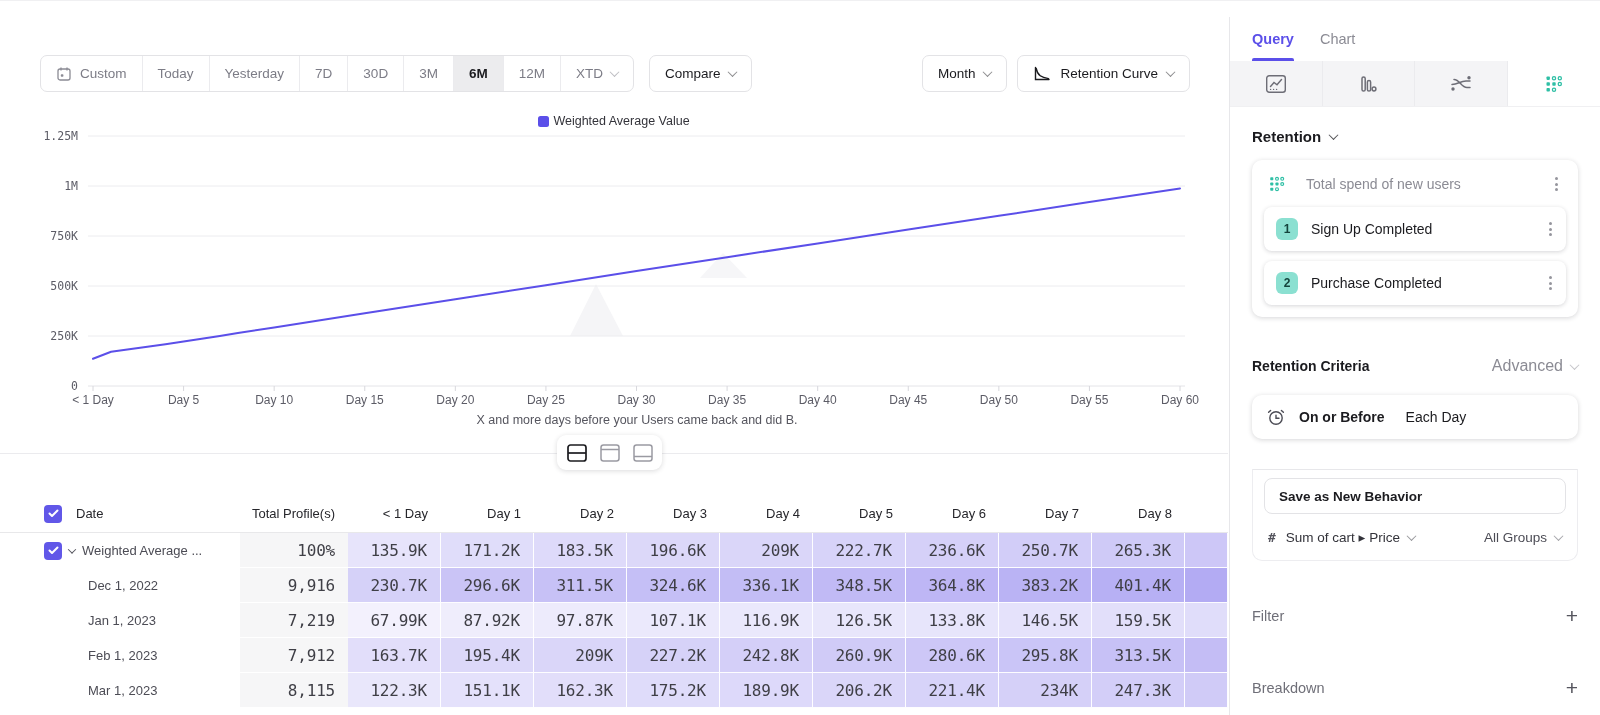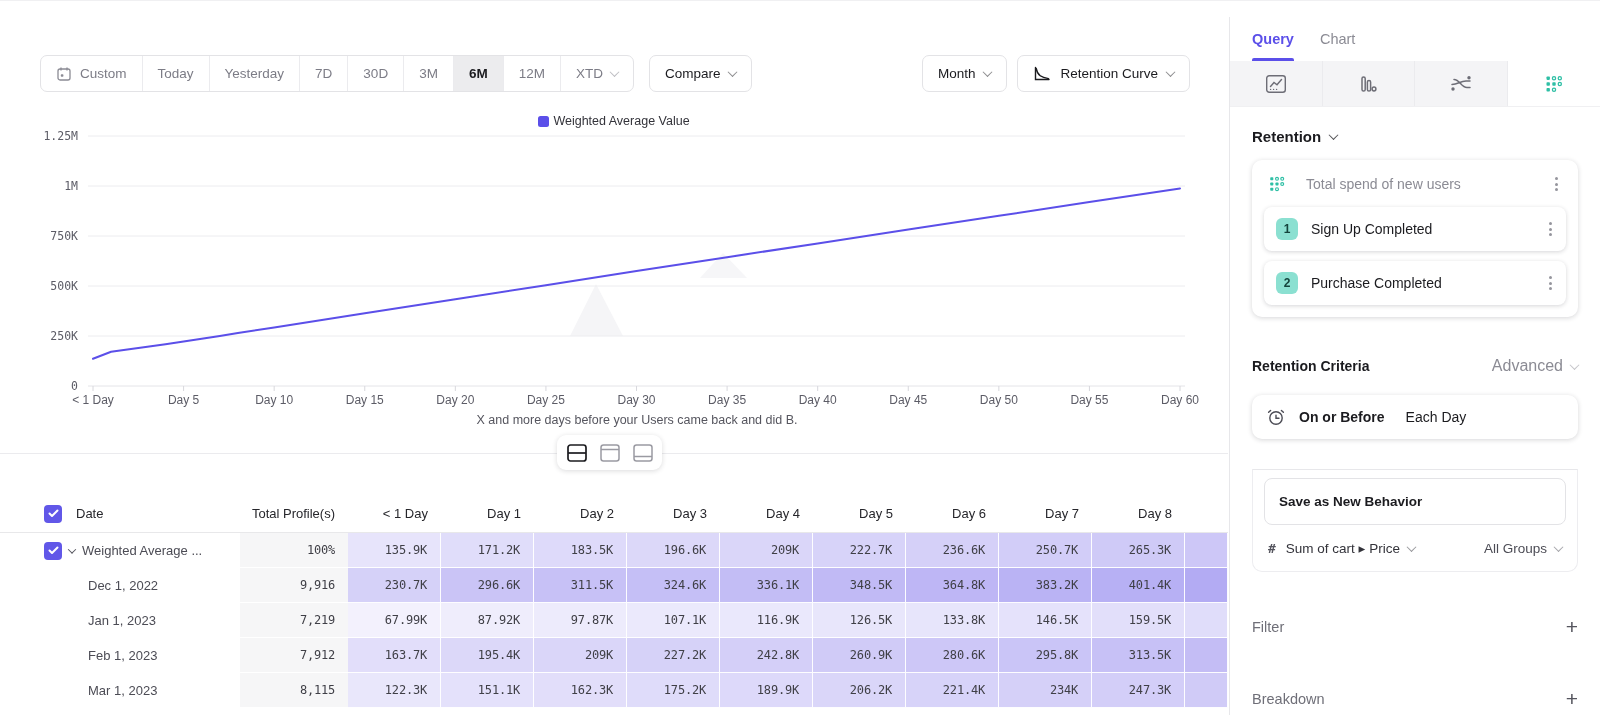--- a/index.html
+++ b/index.html
@@ -33,21 +33,21 @@
   .layout-toggle { position:absolute; top:434px; left:557px; display:flex; background:#fff; border-radius:9px; box-shadow:0 1px 5px rgba(30,30,40,.16); padding:4px; gap:2px; }
   .layout-toggle button { width:31px; height:27px; display:flex; align-items:center; justify-content:center; color:#9a9aa2; border-radius:6px; }
   .layout-toggle button.active { color:#1b1b1f; }
 
   
   .table { position:absolute; top:494px; left:0; width:1228px; font-size:13px; }
   .t-row { display:grid; grid-template-columns:240px 108px repeat(9,93px) 43px; align-items:stretch; }
   .t-head { height:38px; border-bottom:1px solid #e8e8ea; }
   .t-head .cell { display:flex; align-items:center; color:#26262b; }
   .cell { display:flex; align-items:center; }
-  .cell.num { justify-content:flex-end; padding-right:13px; font-family:"DejaVu Sans Mono", monospace; font-size:12px; color:#3f3f46; letter-spacing:-0.2px; }
+  .cell.num { justify-content:flex-end; padding-right:13px; font-family:"DejaVu Sans Mono", monospace; font-size:16px; color:#3f3f46; letter-spacing:-0.2px; }
   .t-head .cell.num { font-family:"Liberation Sans", sans-serif; font-size:13px; color:#26262b; letter-spacing:0; }
   .t-body .t-row { height:35px; }
   .date-cell { padding-left:44px; gap:7px; color:#4c4c55; }
   .date-cell.cohort { padding-left:88px; }
   .heat { border-right:1px solid rgba(255,255,255,.95); border-bottom:1px solid rgba(255,255,255,.95); }
   .profiles-cell { background:#f6f6f7; border-bottom:1px solid #fff; }
   .checkbox { width:18px; height:18px; border-radius:4px; background:#6157E8; display:inline-flex; align-items:center; justify-content:center; flex:none; }
   .row-chev { width:6px; height:6px; border-right:1.5px solid #55555e; border-bottom:1.5px solid #55555e; transform:rotate(45deg) translate(-1px,-1px); display:inline-block; flex:none; }
 
   
@@ -72,21 +72,21 @@
   .step-card { display:flex; align-items:center; gap:13px; height:44px; margin-top:10px; padding:0 8px 0 12px; border-radius:8px; background:#fff; box-shadow:0 1px 4px rgba(30,30,40,.18); }
   .step-badge { width:22px; height:22px; border-radius:6px; background:#8BE0D1; color:#14443c; font-size:12px; font-weight:700; display:flex; align-items:center; justify-content:center; flex:none; }
   .step-label { font-size:14px; color:#1b1b1f; flex:1; }
   .criteria-row { margin-top:40px; display:flex; align-items:center; justify-content:space-between; }
   .criteria-title { font-size:14px; font-weight:700; color:#1b1b1f; }
   .advanced { display:flex; align-items:center; gap:8px; font-size:16px; color:#8b8b94; }
   .criteria-card { margin-top:20px; height:44px; display:flex; align-items:center; gap:13px; padding:0 14px; }
   .criteria-cond { font-size:14px; font-weight:600; }
   .criteria-window { font-size:14px; margin-left:8px; }
   .measure-box { margin-top:30px; border:1px solid #ededf0; border-top-color:#e7e7ea; border-radius:0 0 10px 10px; padding:8px 11px 0; }
-  .save-btn { width:100%; height:47px; border:1px solid #e3e3e6; border-radius:8px; background:#fff; display:flex; align-items:center; padding:0 14px; font-size:13.5px; font-weight:600; color:#1b1b1f; }
+  .save-btn { width:100%; height:36px; border:1px solid #e3e3e6; border-radius:8px; background:#fff; display:flex; align-items:center; padding:0 14px; font-size:13.5px; font-weight:600; color:#1b1b1f; }
   .measure-row { height:46px; display:flex; align-items:center; gap:10px; padding:0 4px; font-size:13.5px; color:#33333a; }
   .hash { font-family:"DejaVu Sans Mono", monospace; font-size:13px; color:#55555e; font-weight:700; }
   .measure-label { display:flex; align-items:center; gap:8px; }
   .group-select { margin-left:auto; display:flex; align-items:center; gap:8px; color:#4c4c55; }
   .add-row { margin-top:44px; display:flex; align-items:center; justify-content:space-between; font-size:14.5px; color:#6f6f78; }
   .add-row.second { margin-top:51px; }
   .plus { font-size:21px; font-weight:300; color:#55555e; line-height:1; }
 </style>
 </head>
 <body>

